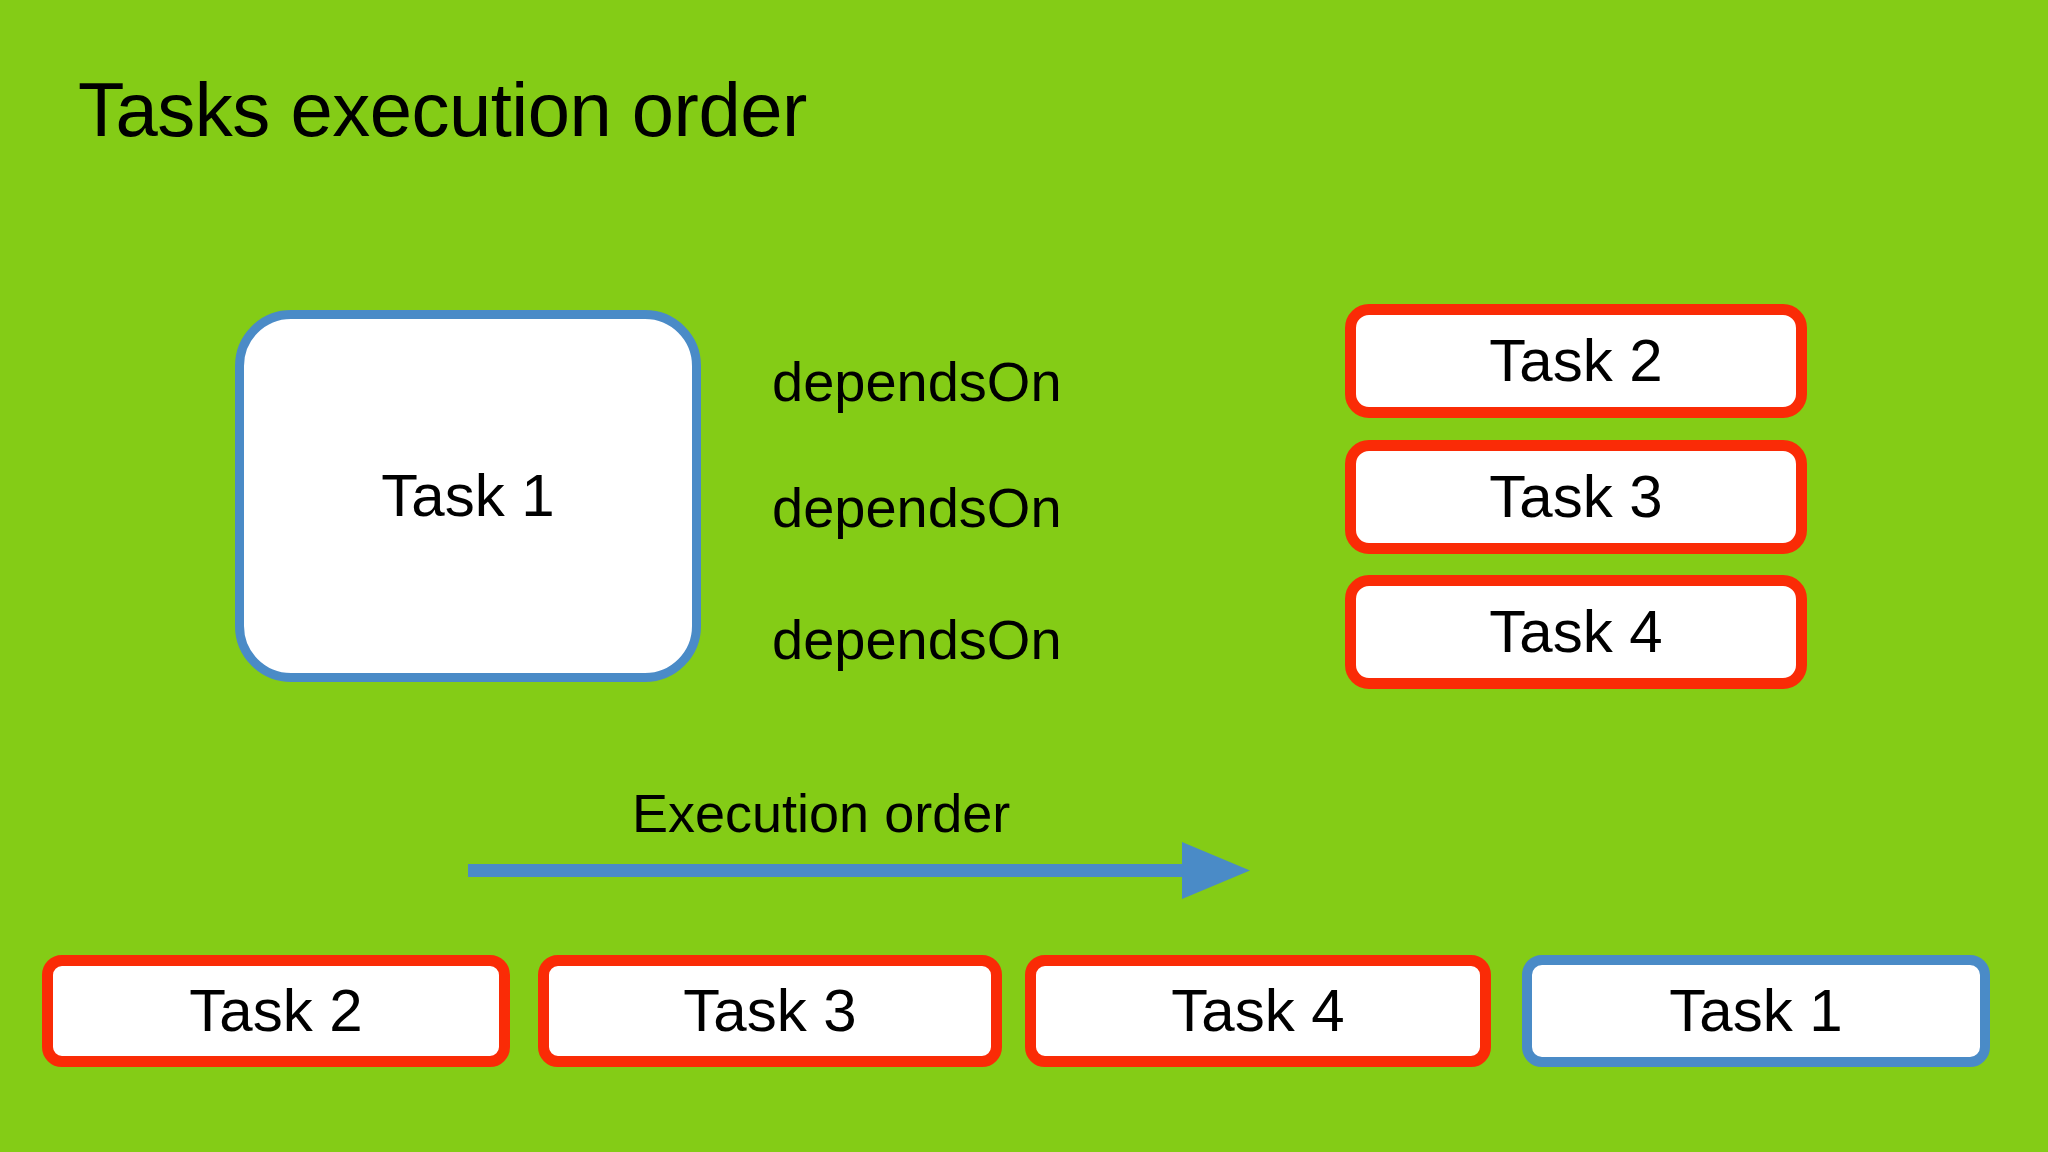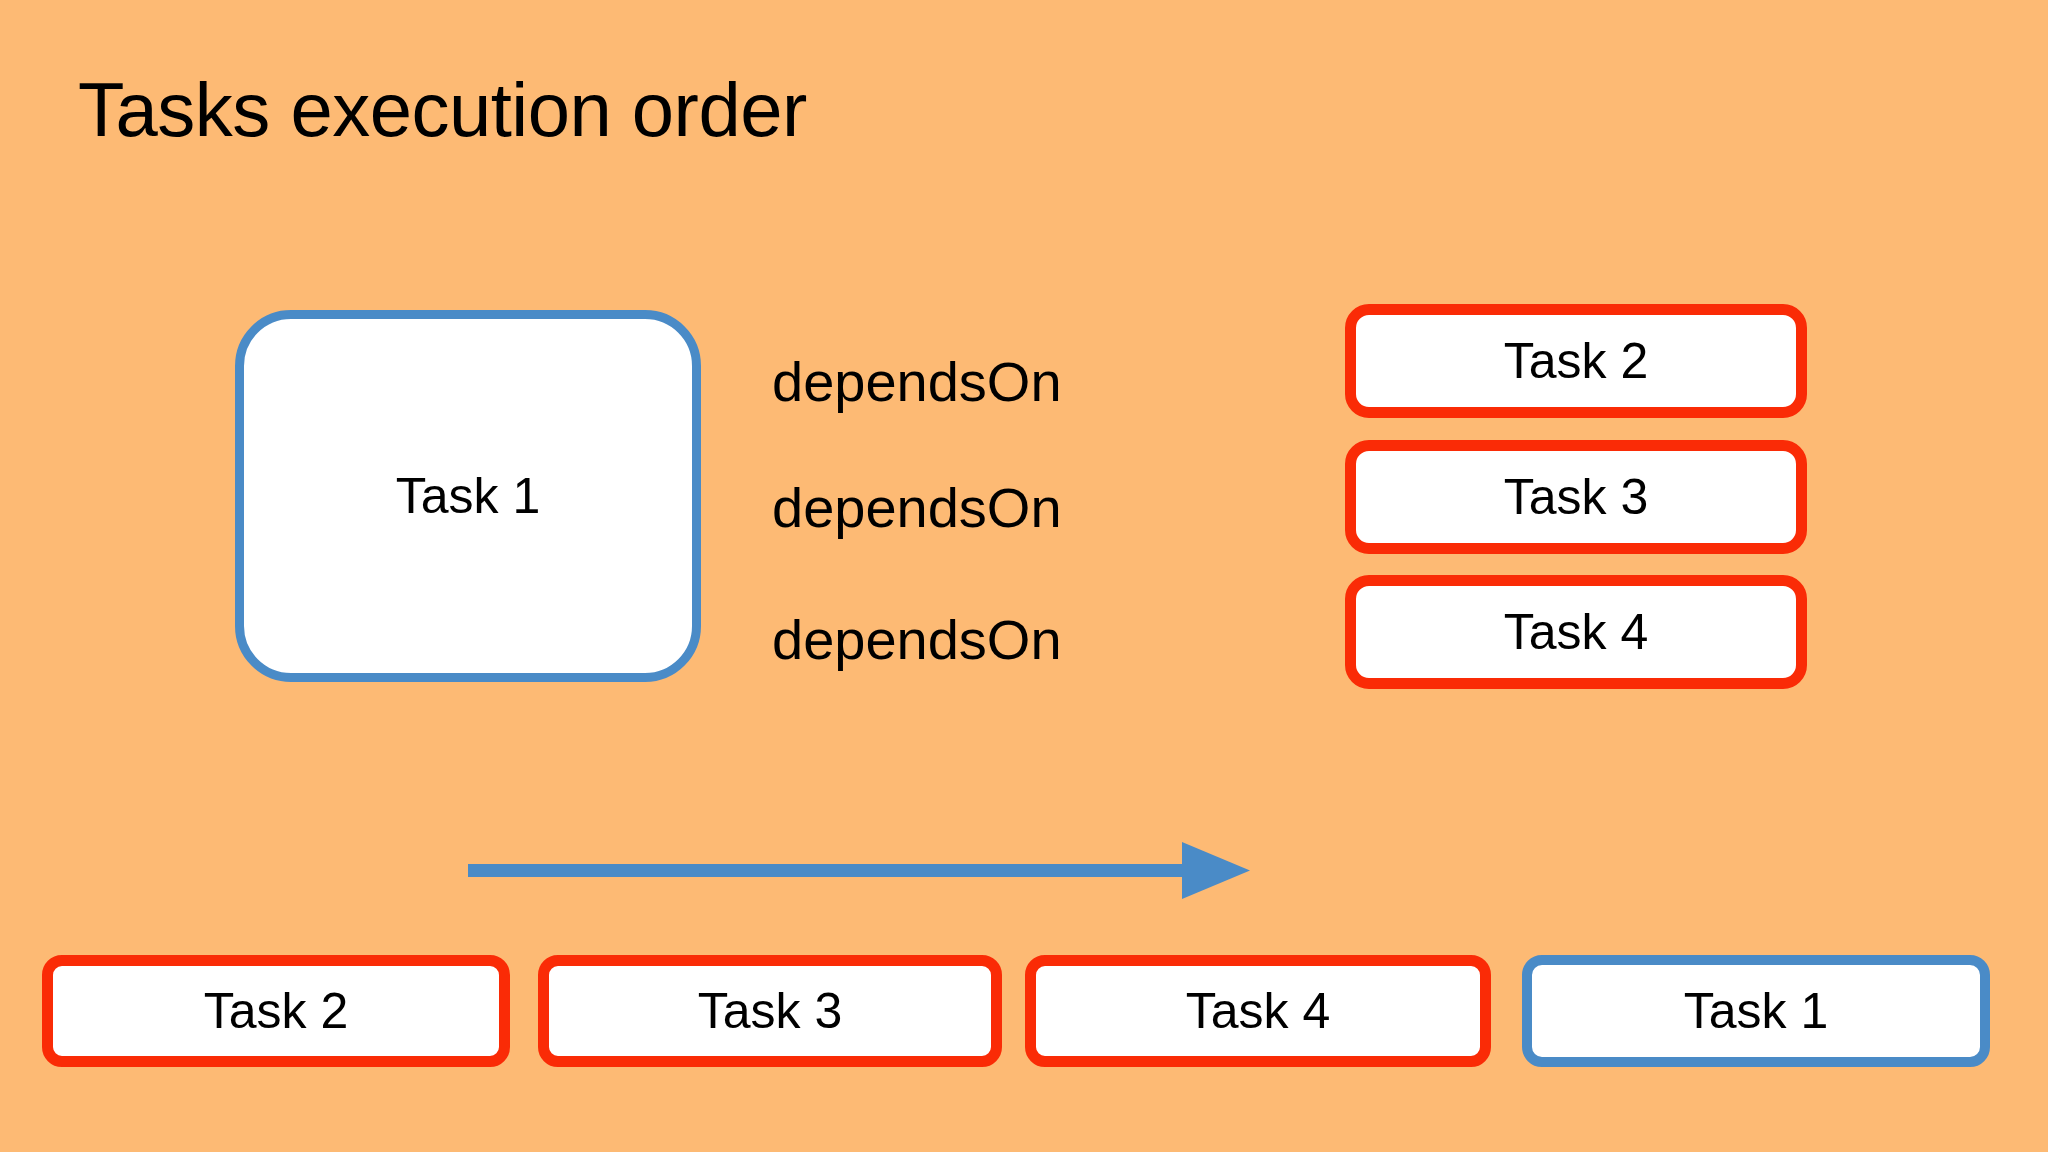--- a/index.html
+++ b/index.html
@@ -9,21 +9,21 @@
     background: #ffffff;
   }
   body {
     font-family: "Liberation Sans", sans-serif;
     color: #000000;
   }
   #slide {
     position: relative;
     width: 2048px;
     height: 1152px;
-    background: #fdba74;
+    background: #84cc16;
     overflow: hidden;
     text-align: center;
   }
 
   
   .slide-title {
     position: absolute;
     left: 78px;
     top: 68px;
     font-size: 76px;
@@ -37,21 +37,21 @@
   
   .task-box {
     position: absolute;
     box-sizing: border-box;
     background: #ffffff;
     display: flex;
     align-items: center;
     justify-content: center;
   }
   .task-box .task-label {
-    font-size: 50px;
+    font-size: 60px;
     font-weight: 400;
     color: #000000;
     line-height: 1;
     white-space: nowrap;
   }
 
   
   .box-task1-main {
     left: 235px;
     top: 310px;
@@ -137,20 +137,21 @@
   <div class="task-box box-dep box-dep-1">
     <span class="task-label">Task 2</span>
   </div>
   <div class="task-box box-dep box-dep-2">
     <span class="task-label">Task 3</span>
   </div>
   <div class="task-box box-dep box-dep-3">
     <span class="task-label">Task 4</span>
   </div>
 
+  <div class="exec-order-label">Execution order</div>
 
   <svg class="exec-arrow" viewBox="0 0 810 80">
     <rect x="8" y="34" width="730" height="13" fill="#4A8BC7"></rect>
     <polygon points="722,12 790,40.5 722,69" fill="#4A8BC7"></polygon>
   </svg>
 
   <div class="task-box seq-box seq-red seq-1">
     <span class="task-label">Task 2</span>
   </div>
   <div class="task-box seq-box seq-red seq-2">

